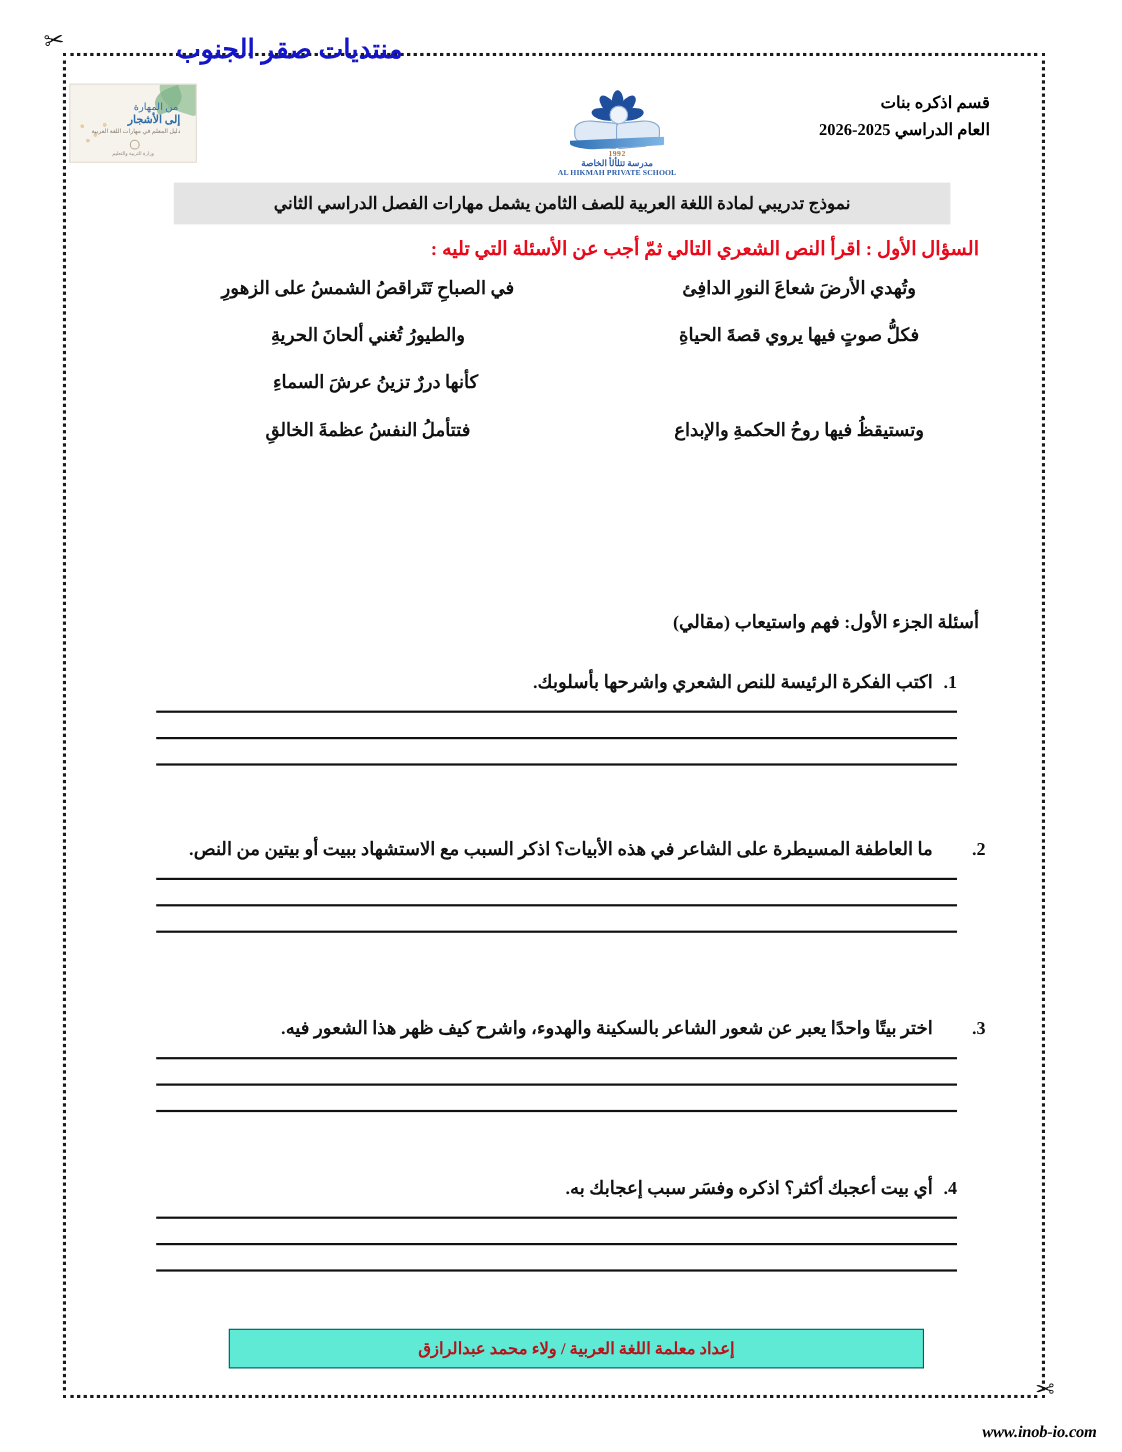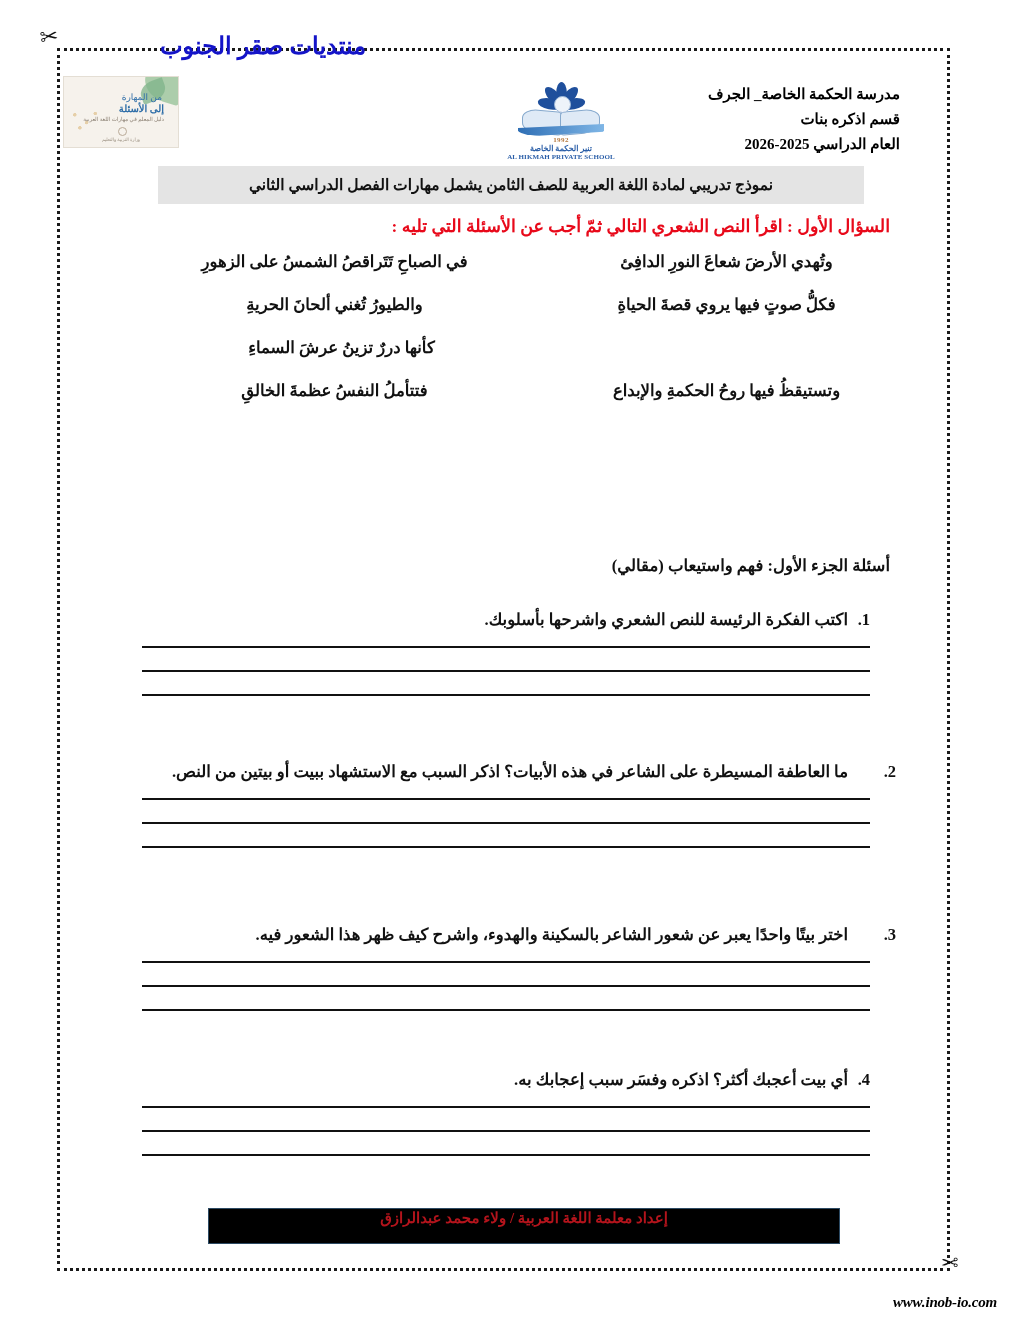--- a/index.html
+++ b/index.html
@@ -439,23 +439,24 @@
     width: 100%;
   }
 
   
   .credit-box {
     position: absolute;
     left: 208px;
     top: 1208px;
     width: 630px;
     height: 34px;
-    background: #000000;
+    background: #5eead4;
     border: 1.5px solid #2c4a63;
     display: flex;
+    align-items: center;
     justify-content: center;
     z-index: 15;
   }
   .credit-box span {
     direction: rtl;
     font-family: "Liberation Serif", "DejaVu Serif", serif;
     font-weight: 700;
     font-size: 15px;
     color: #b4141c;
     white-space: nowrap;
@@ -472,21 +473,21 @@
   <div class="scissors-top">✂</div>
 
   <div class="scissors-bottom">✂</div>
   <div class="watermark-bottom">www.inob-io.com</div>
 
   <div class="book-thumb">
     <div class="bt-leaf"></div>
     <div class="bt-leaf2"></div>
     <div class="bt-grain"></div>
     <div class="bt-line1">من المهارة</div>
-    <div class="bt-line2">إلى الأسئلة</div>
+    <div class="bt-line2">إلى الأشجار</div>
     <div class="bt-line3">دليل المعلم في مهارات اللغة العربية</div>
     <div class="bt-dot"></div>
     <div class="bt-foot">وزارة التربية والتعليم</div>
   </div>
 
   <div class="school-header">
     <div class="school-logo">
       <div class="logo-petals">
         <div class="petal" style="transform:rotate(0deg)"></div>
         <div class="petal" style="transform:rotate(40deg)"></div>
@@ -494,25 +495,24 @@
         <div class="petal" style="transform:rotate(-40deg)"></div>
         <div class="petal" style="transform:rotate(-80deg)"></div>
       </div>
       <div class="logo-center"></div>
       <div class="logo-book">
         <div class="pg l"></div>
         <div class="pg r"></div>
       </div>
       <div class="logo-wave"></div>
       <div class="logo-year">1992</div>
-      <div class="logo-ar">تنير الحكمة الخاصة</div>
+      <div class="logo-ar">مدرسة تتلألأ الخاصة</div>
       <div class="logo-en">AL HIKMAH PRIVATE SCHOOL</div>
     </div>
     <div class="school-lines">
-      <div class="l1">مدرسة الحكمة الخاصة_ الجرف</div>
       <div class="l2">قسم اذكره بنات</div>
       <div class="l3">العام الدراسي 2025-2026</div>
     </div>
   </div>
 
   <div class="title-strip">
     <span>نموذج تدريبي لمادة اللغة العربية  للصف الثامن يشمل مهارات الفصل الدراسي الثاني</span>
   </div>
 
   <div class="q1-header">السؤال الأول : اقرأ النص الشعري التالي ثمّ أجب عن الأسئلة التي تليه :</div>

